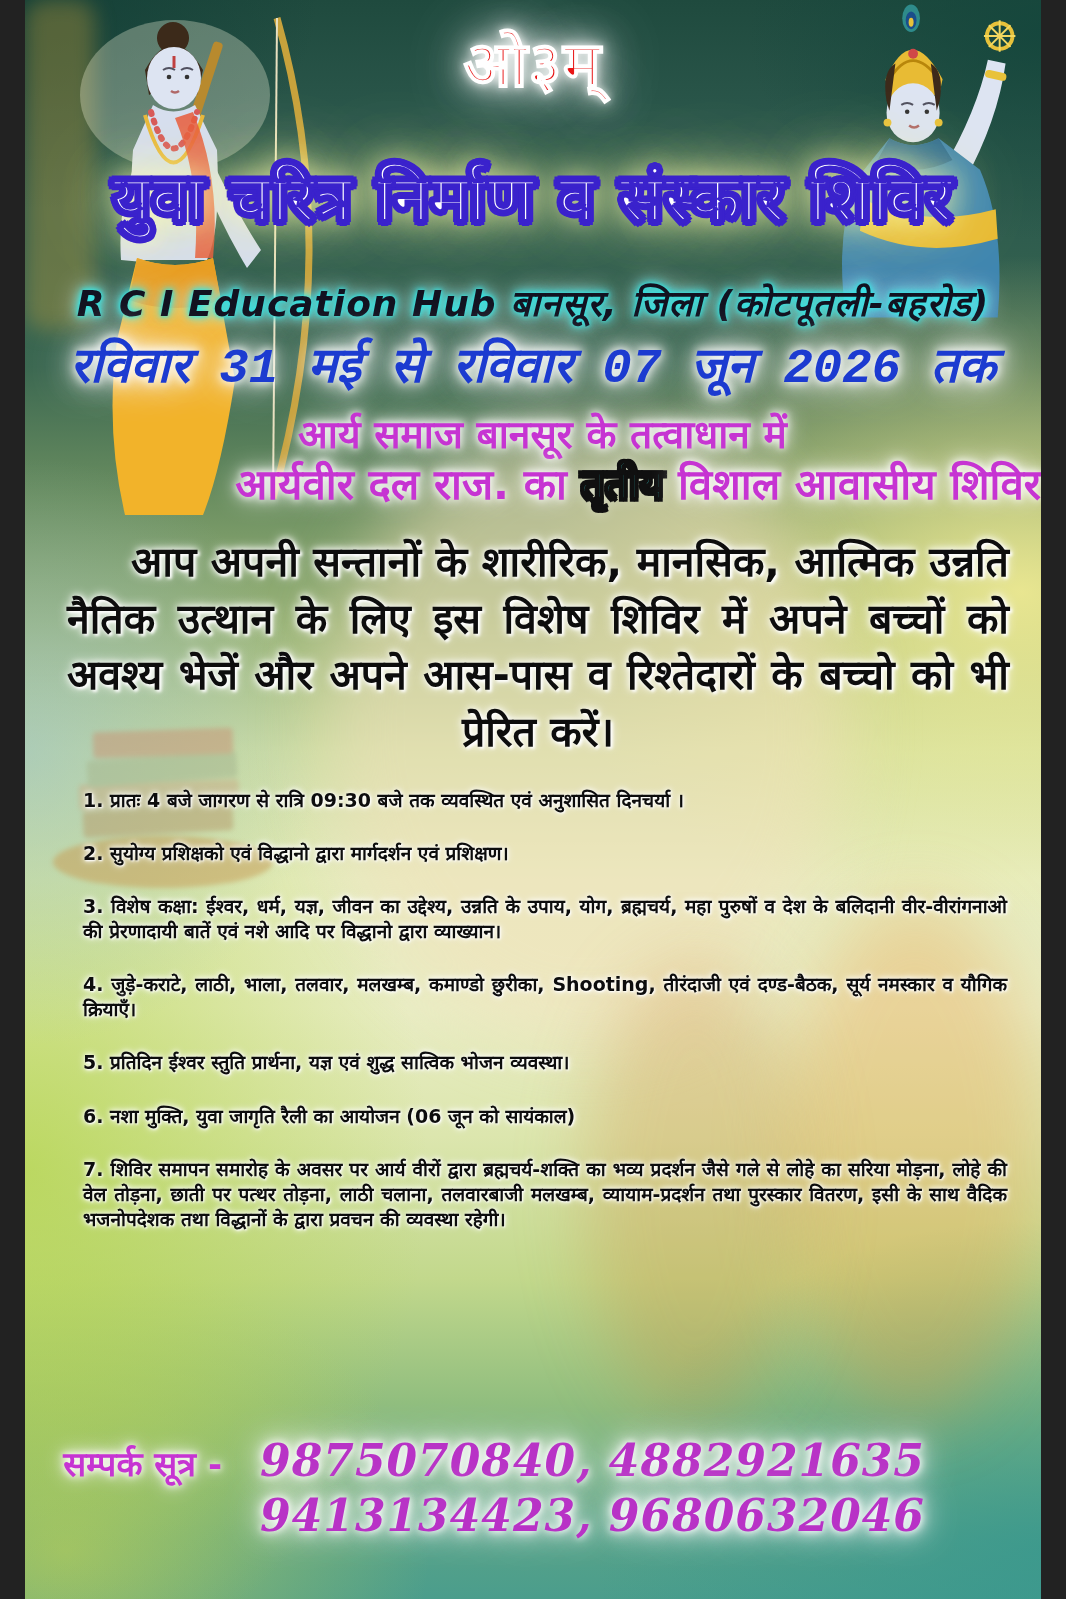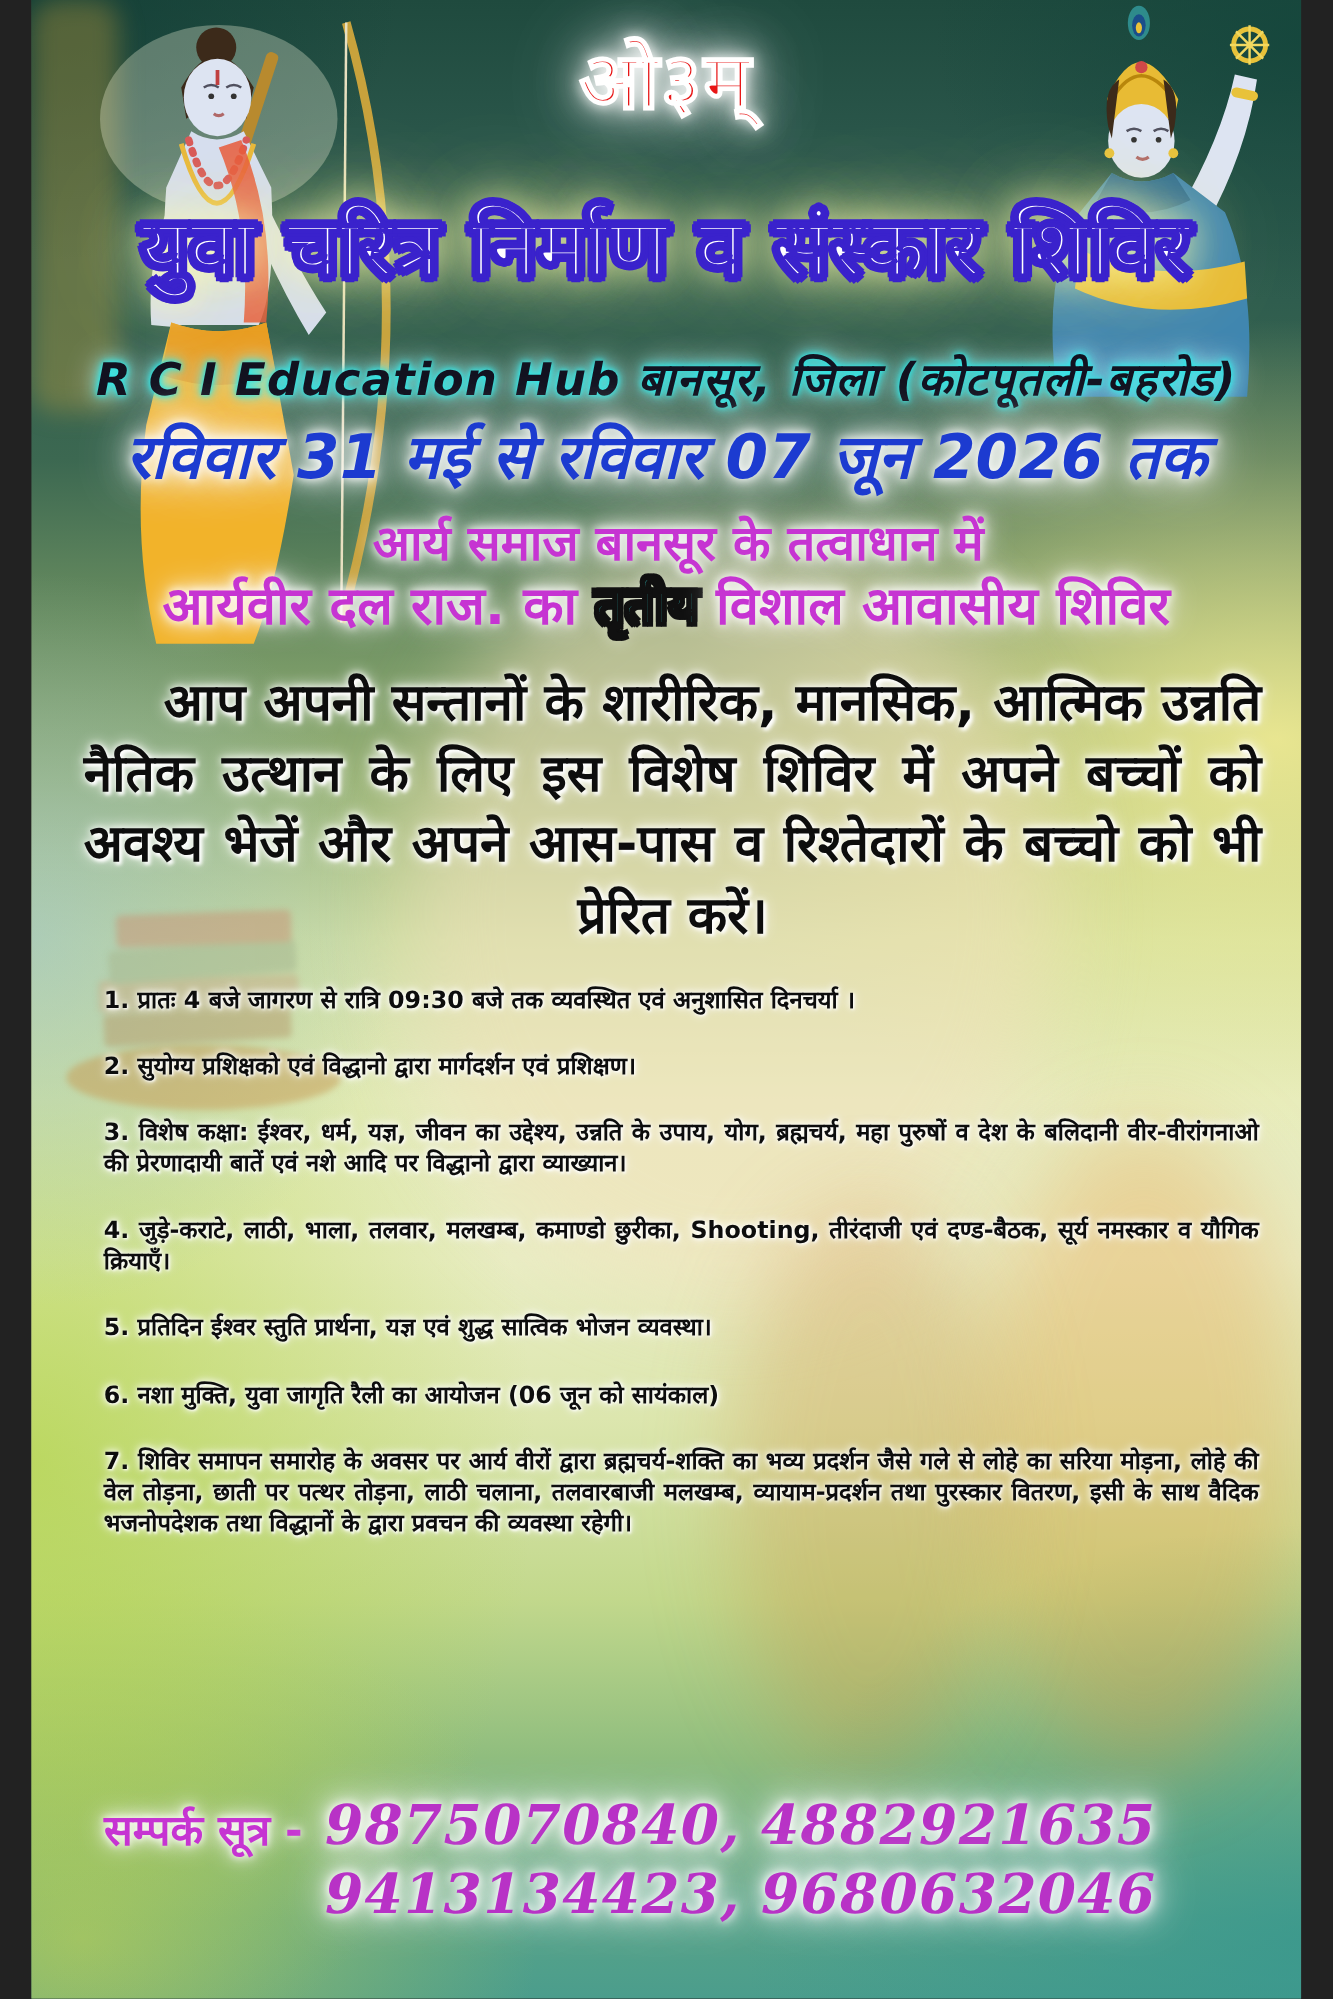--- a/index.html
+++ b/index.html
@@ -45,47 +45,49 @@
       0 4px 0 #3a22cc,0 -4px 0 #3a22cc,4px 0 0 #3a22cc,-4px 0 0 #3a22cc,
       0 0 26px #ffffb4,0 0 52px #ffffa0,0 0 80px rgba(255,255,170,.8);
   }
   .venue {
     top:278px; font-size:36px; font-weight:bold; font-style:italic; color:#121220; letter-spacing:1px;
     text-shadow:0 0 4px #2ee6e6,0 0 8px #2ee6e6,0 0 14px #6ff0f0,0 0 26px #ffffff;
   }
   .date {
     top:330px; font-size:49px; font-weight:bold; font-style:italic; color:#1c3bd0;
     text-shadow:0 0 8px #fff,0 0 16px #fff,0 0 30px #fff,0 0 46px rgba(255,255,255,.9);
+    font-family:Liberation Mono, monospace;
   }
   .org1 {
     top:406px; font-size:39px; font-weight:bold; color:#c634d2;
     text-shadow:0 0 7px #fff,0 0 14px #fff,0 0 26px #fff;
     padding-left:19px;
   }
   .org2 {
     top:454px; font-size:42px; font-weight:bold; color:#c634d2;
     text-shadow:0 0 7px #fff,0 0 14px #fff,0 0 26px #fff;
+    text-align:right;
   }
   .org2 .hl {
     color:#3ce8e8; margin:0 14px; -webkit-text-stroke:2px #101010;
     text-shadow:2px 2px 0 #101010,-2px 2px 0 #101010,2px -2px 0 #101010,-2px -2px 0 #101010,0 0 14px #fff;
   }
   .intro {
     position:absolute; top:534px; left:42px; right:32px;
     font-size:41px; font-weight:bold; color:#0d0d0d; line-height:1.38;
     text-align:justify; text-align-last:center; text-indent:64px;
     text-shadow:0 0 6px #fff,0 0 12px #fff,2px 2px 3px #fff;
   }
   .points { position:absolute; top:788px; left:58px; right:34px; }
   .point {
     font-size:19px; font-weight:bold; color:#0d0d0d; line-height:1.32; text-align:justify;
     text-shadow:0 0 5px #fff,0 0 9px #fff,1px 1px 2px #fff;
   }
   .point + .point { margin-top:28px; }
-  .contact { position:absolute; top:1434px; left:0; right:116px; display:flex; justify-content:flex-end; align-items:flex-start; gap:18px; }
+  .contact { position:absolute; top:1434px; left:0; right:116px; display:flex; justify-content:flex-end; align-items:flex-start; gap:38px; }
   .contact-label {
     margin-top:6px; font-size:34px; font-weight:bold; color:#c634d2;
     text-shadow:0 0 6px #fff,0 0 12px #fff,0 0 22px #fff;
   }
   .contact-lines { text-align:right; }
   .contact-line {
     font-family:"DejaVu Serif", serif; font-style:italic; font-weight:bold;
     font-size:44px; color:#b832c6; line-height:1.24; letter-spacing:1px;
     text-shadow:0 0 7px #fff,0 0 14px #fff,0 0 26px #fff,0 0 40px rgba(255,255,255,.9);
   }

